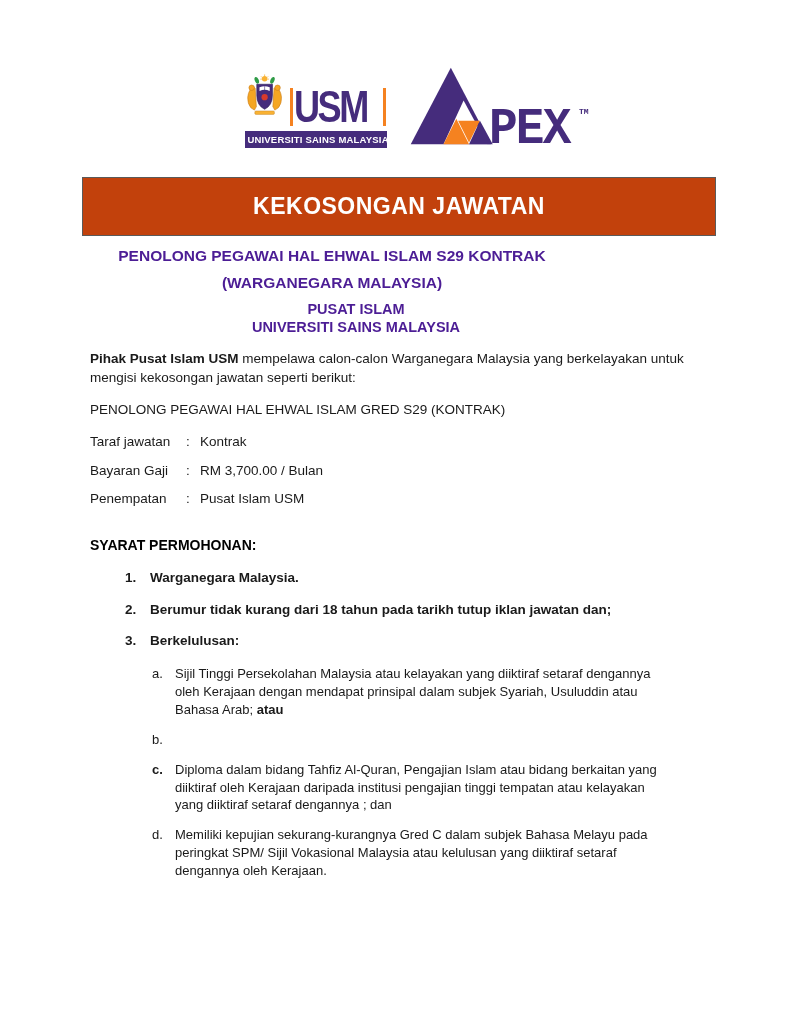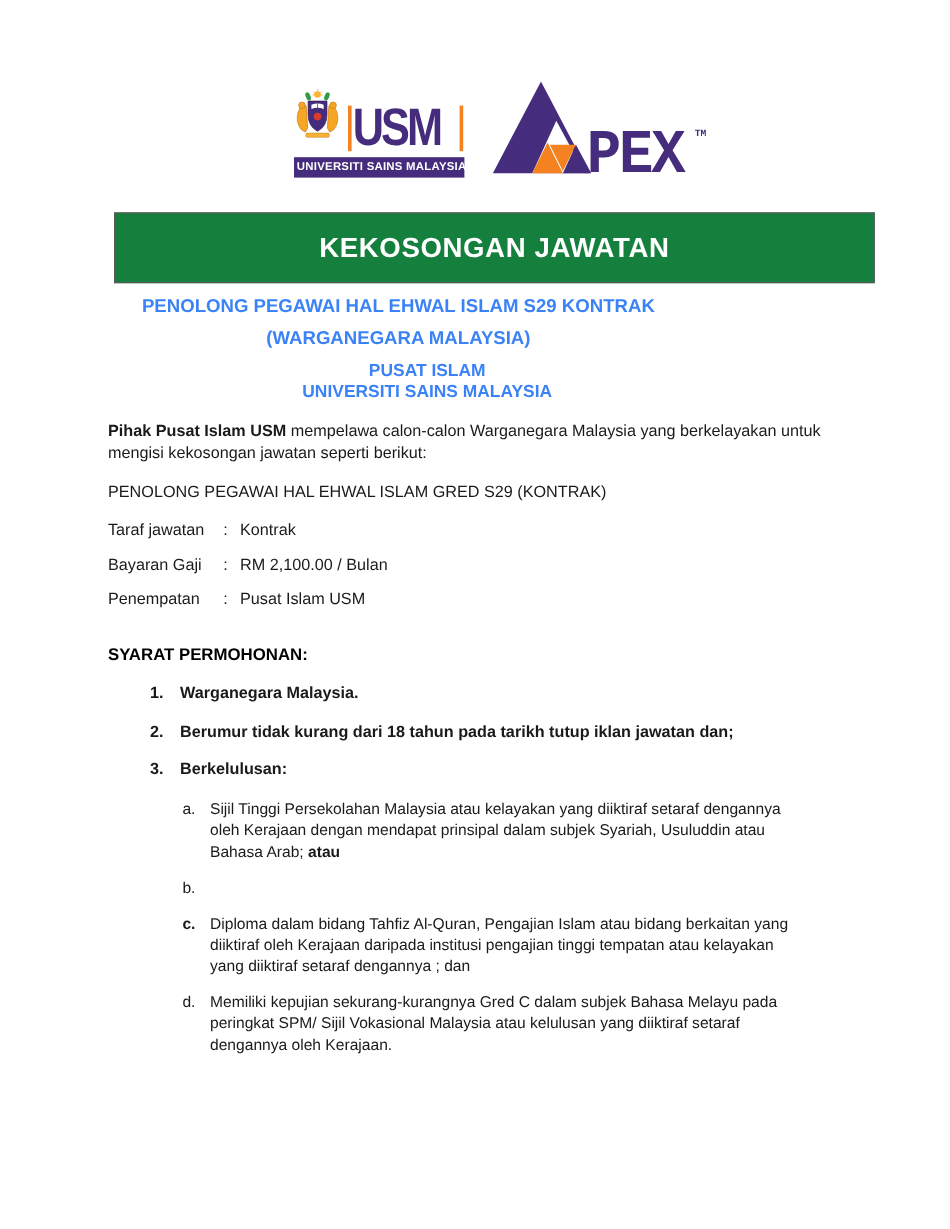--- a/index.html
+++ b/index.html
@@ -37,30 +37,30 @@
   .apex-mark { width: 92px; height: 82px; }
   .apex-letters {
     font-size: 52px; font-weight: bold; color: #452C7C;
     letter-spacing: -2px; line-height: 0.72; margin-left: -6px;
     transform: scaleX(0.92); transform-origin: left bottom; display: inline-block;
   }
   .apex-tm { font-size: 8px; font-weight: bold; color: #452C7C; position: relative; top: -32px; left: 2px; margin-top: 35px; }
 
   
   .banner {
-    position: absolute; left: 95px; top: 177px; width: 632px; height: 57px;
-    background: #15803d; border: 1px solid #5a5a5a;
+    position: absolute; left: 82px; top: 177px; width: 632px; height: 57px;
+    background: #c2410c; border: 1px solid #5a5a5a;
     display: flex; align-items: center; justify-content: center;
   }
   .banner-title {
     color: #ffffff; font-size: 23px; font-weight: bold; letter-spacing: 0.5px;
   }
 
   
-  .title-block { position: absolute; top: 247px; left: 0; width: 664px; text-align: center; color: #3b82f6; }
+  .title-block { position: absolute; top: 247px; left: 0; width: 664px; text-align: center; color: #4c1d95; }
   .title-line1, .title-line2 { font-size: 15.5px; font-weight: bold; margin: 0 0 9px 0; }
   .title-line34 { font-size: 14.5px; font-weight: bold; line-height: 1.22; margin: 0; padding-left: 48px; }
 
   
   .content { position: absolute; top: 349px; left: 90px; width: 616px; font-size: 13.5px; }
   .intro { line-height: 1.42; margin: 0 0 15px 0; }
   .intro b { font-weight: bold; }
   .position-line { margin: 0 0 17px 0; }
 
   .details { margin: 0 0 0 0; }
@@ -167,21 +167,21 @@
 
     <div class="details">
       <div class="detail-row">
         <span class="detail-label">Taraf jawatan</span>
         <span class="detail-sep">:</span>
         <span class="detail-value">Kontrak</span>
       </div>
       <div class="detail-row">
         <span class="detail-label">Bayaran Gaji</span>
         <span class="detail-sep">:</span>
-        <span class="detail-value">RM 2,100.00 / Bulan</span>
+        <span class="detail-value">RM 3,700.00 / Bulan</span>
       </div>
       <div class="detail-row">
         <span class="detail-label">Penempatan</span>
         <span class="detail-sep">:</span>
         <span class="detail-value">Pusat Islam USM</span>
       </div>
     </div>
 
     <p class="req-heading">SYARAT PERMOHONAN:</p>
 

